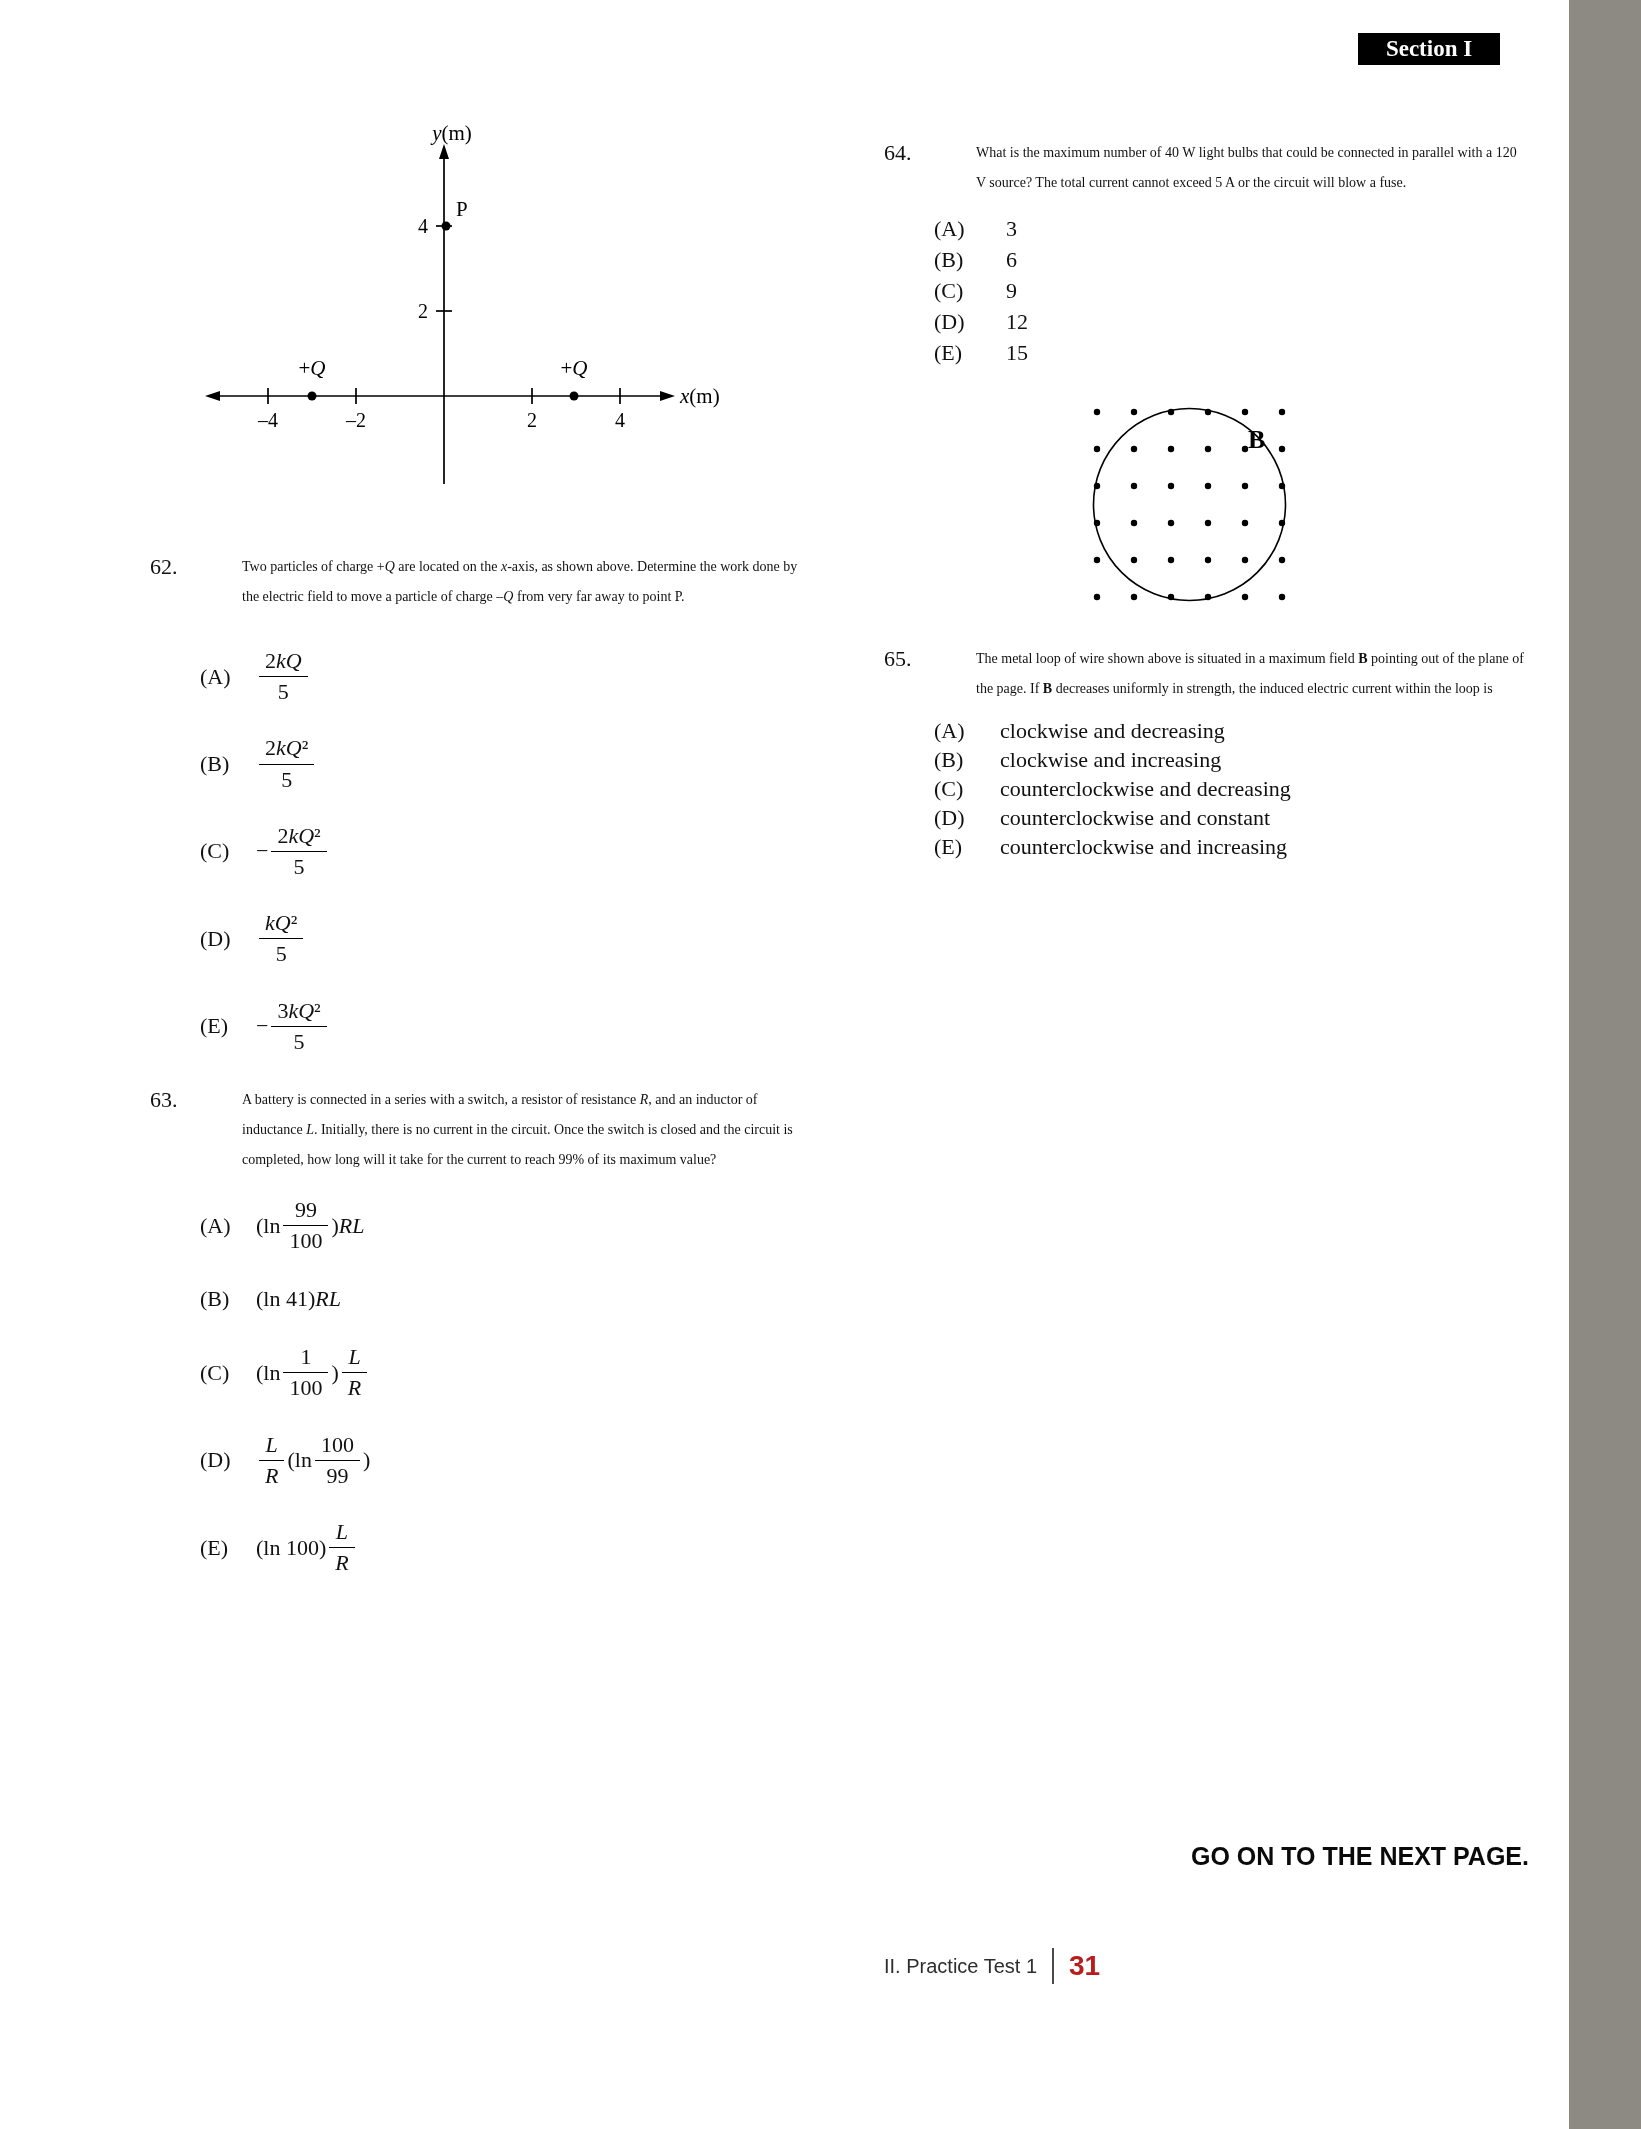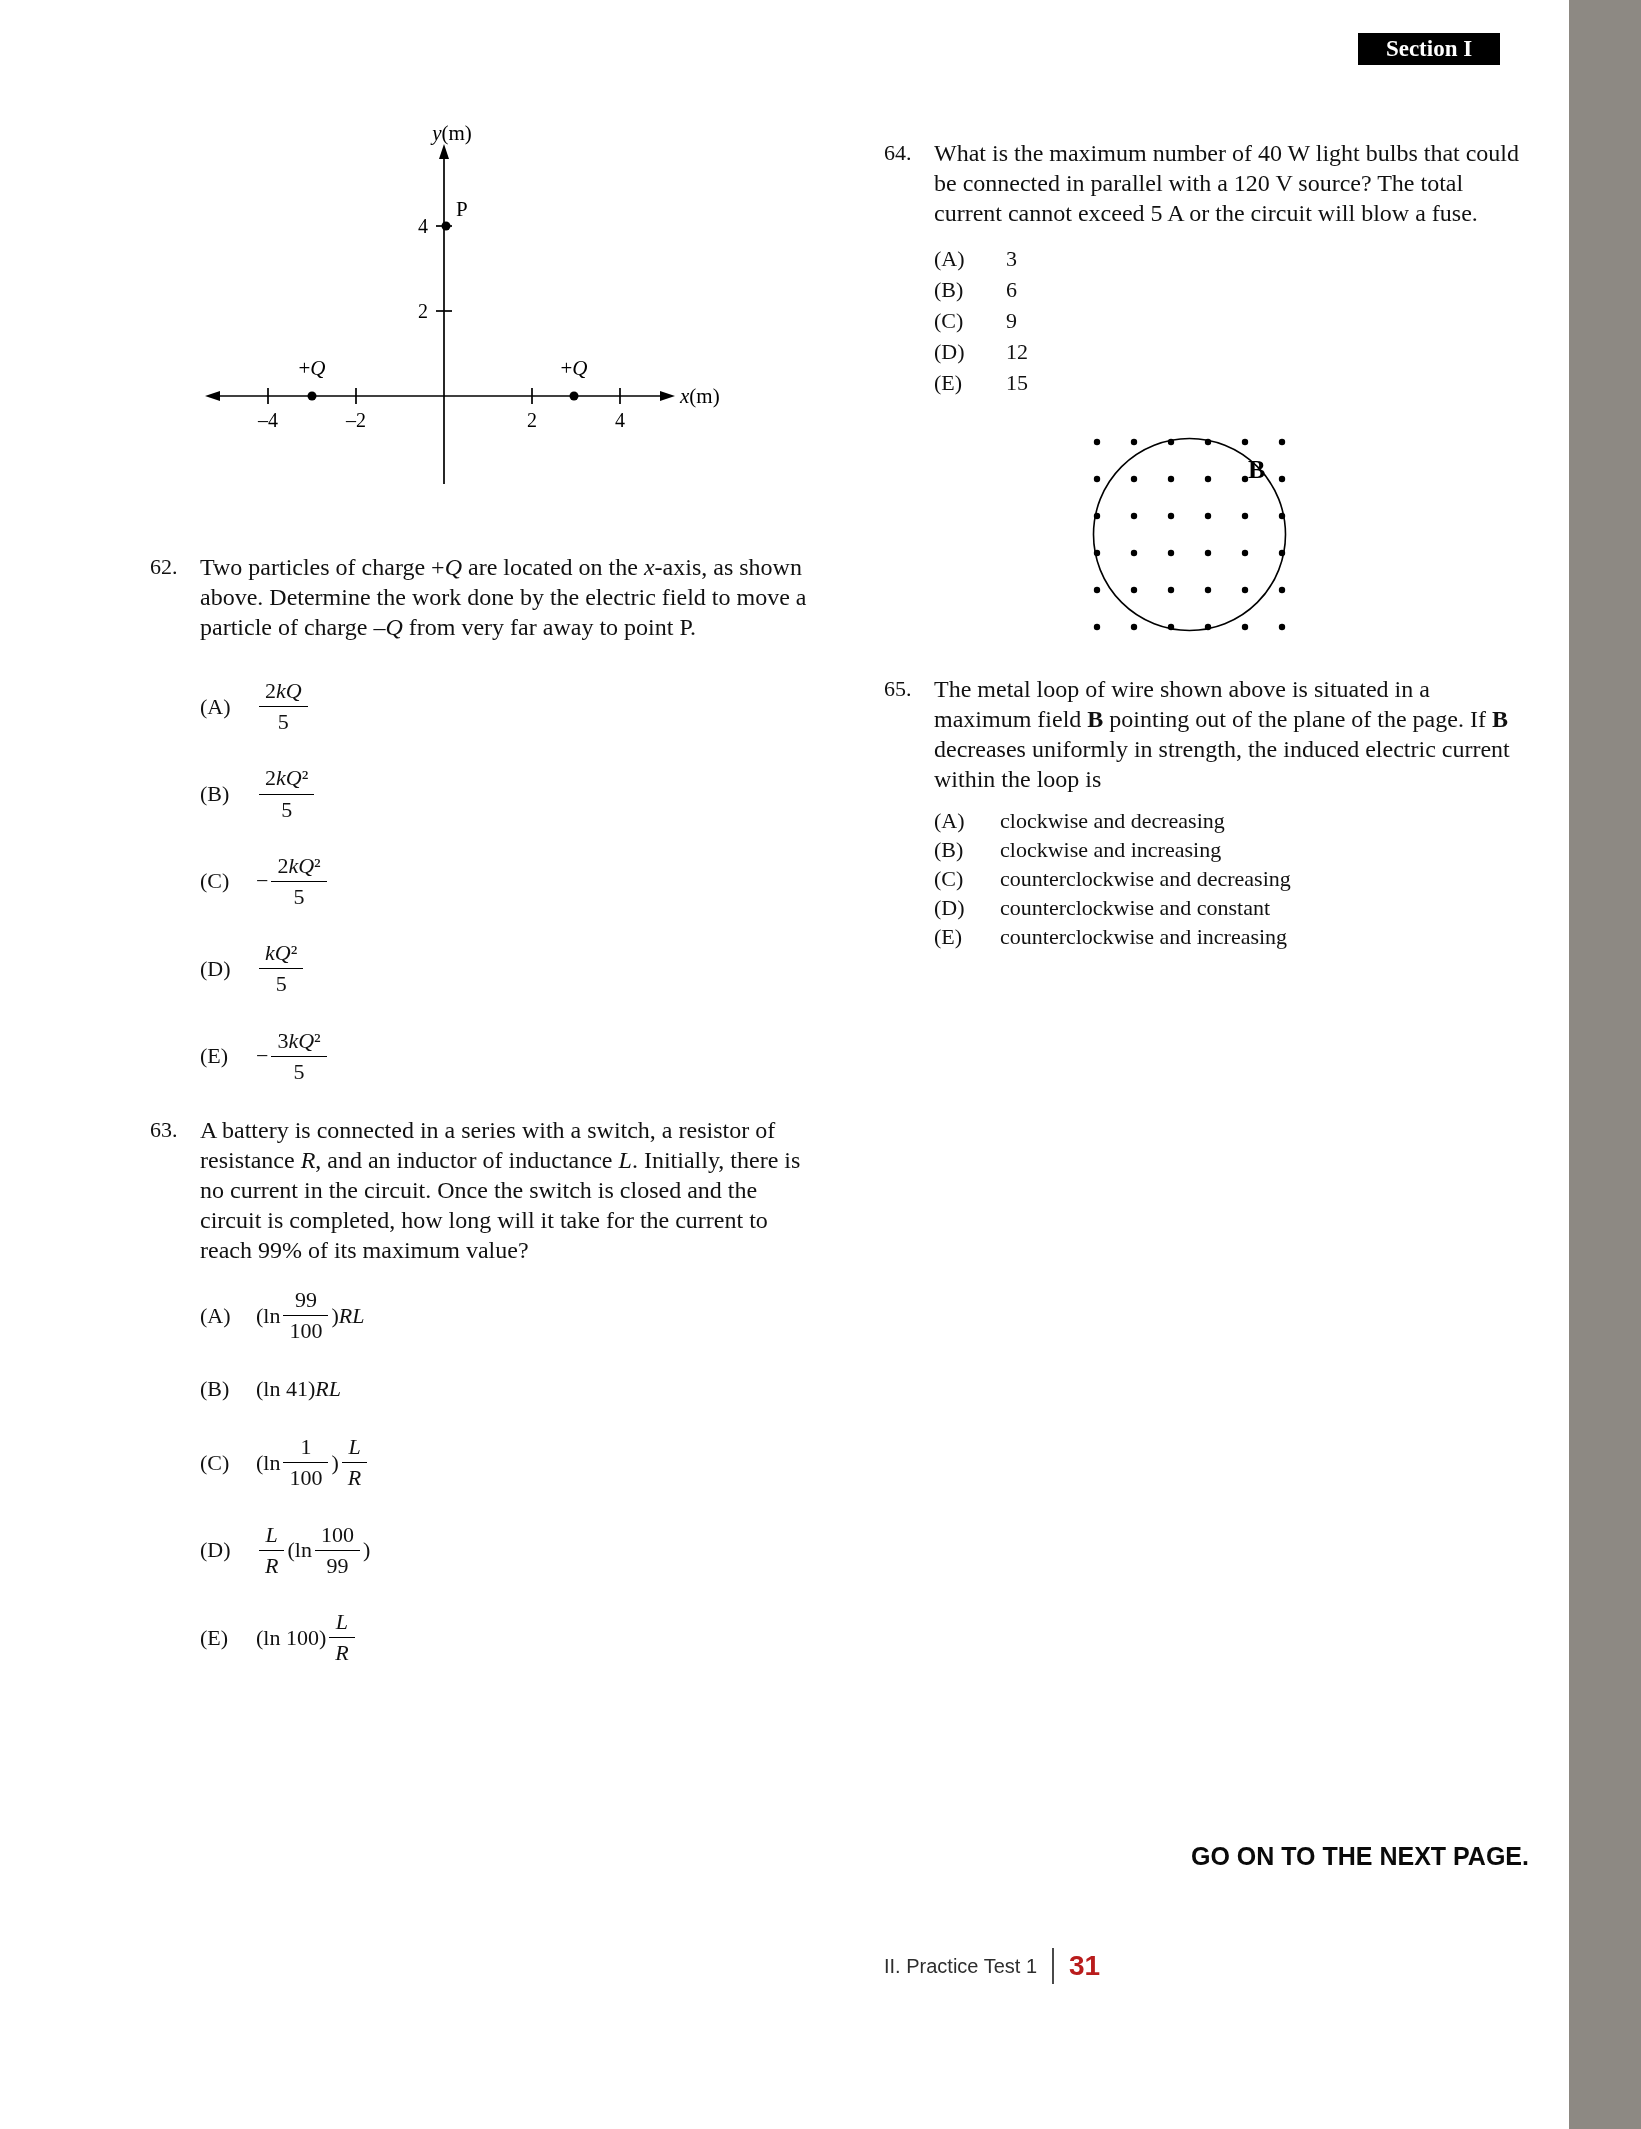--- a/index.html
+++ b/index.html
@@ -20,23 +20,23 @@
     position:absolute; left:1358px; top:33px;
     width:142px; height:32px;
     background:#000; color:#fff;
     font-weight:bold; font-size:23px;
     display:flex; align-items:center; justify-content:center;
   }
   .col-left  { position:absolute; left:150px; top:122px; width:665px; }
   .col-right { position:absolute; left:884px; top:138px; width:645px; }
 
   .qblock { }
-  .qrow { display:flex; }
+  .qrow { display:flex;gap:42px; }
   .qnum { flex:0 0 50px; width:50px; font-size:22px; line-height:30px; }
-  .qtext { flex:1; font-size:24px; line-height:30px; }
+  .qtext { flex:1; font-size:14px; line-height:30px; }
 
   .choices { margin-left:50px; }
   .choice { display:flex; align-items:center; font-size:22px; }
   .choice .clabel { flex:0 0 56px; width:56px; }
   .choice .cvalue { }
   .cmath { display:flex; align-items:center; }
 
   .choices-62 { margin-top:36px; }
   .choices-62 .choice { margin-bottom:30px; }
   .q63 { margin-top:28px; }

